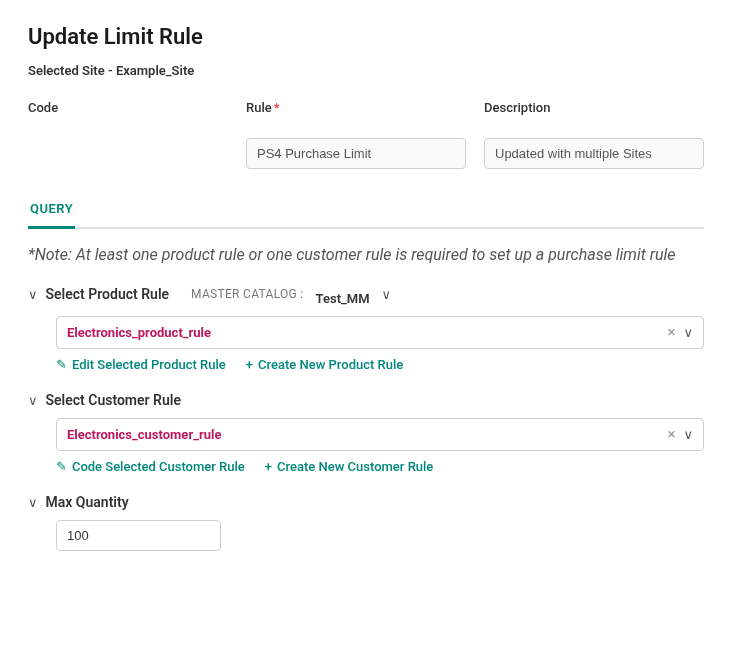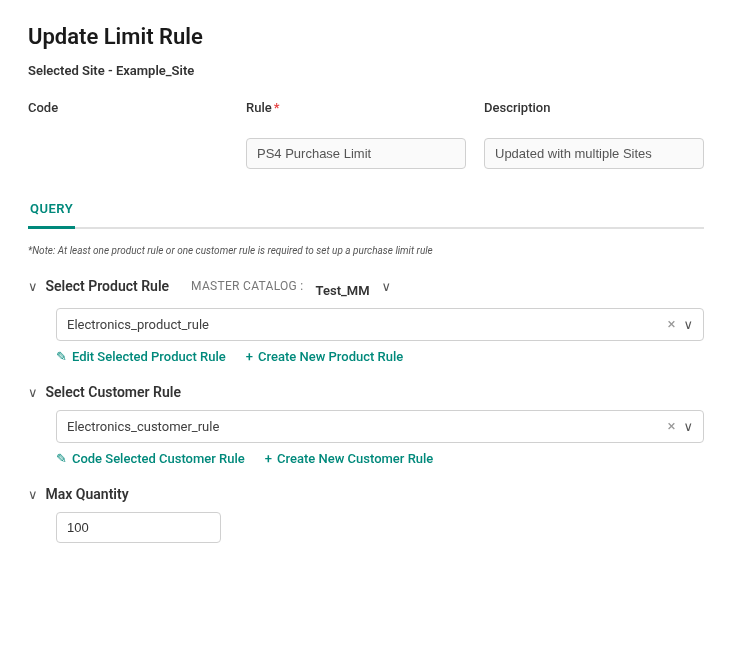--- a/index.html
+++ b/index.html
@@ -64,21 +64,21 @@
       padding: 8px 2px 10px;
       font-size: 13px;
       font-weight: 600;
       color: #00897b;
       border-bottom: 3px solid #00897b;
       margin-bottom: -2px;
       cursor: pointer;
       letter-spacing: 0.5px;
     }
     .note-text {
-      font-size: 10px;
+      font-size: 16px;
       color: #555;
       margin-bottom: 18px;
       font-style: italic;
     }
     .section-block {
       margin-bottom: 20px;
     }
     .section-header {
       display: flex;
       align-items: center;
@@ -120,21 +120,22 @@
       border: 1px solid #d0d0d0;
       border-radius: 4px;
       padding: 8px 10px;
       background: #fff;
       cursor: pointer;
       margin-left: 28px;
     }
     .select-box-value {
       flex: 1;
       font-size: 13px;
-      color: #404040;
+      color: #be185d;
+      font-weight: bold;
     }
     .select-box-actions {
       display: flex;
       align-items: center;
       gap: 8px;
     }
     .select-clear {
       color: #999;
       font-size: 15px;
       cursor: pointer;

